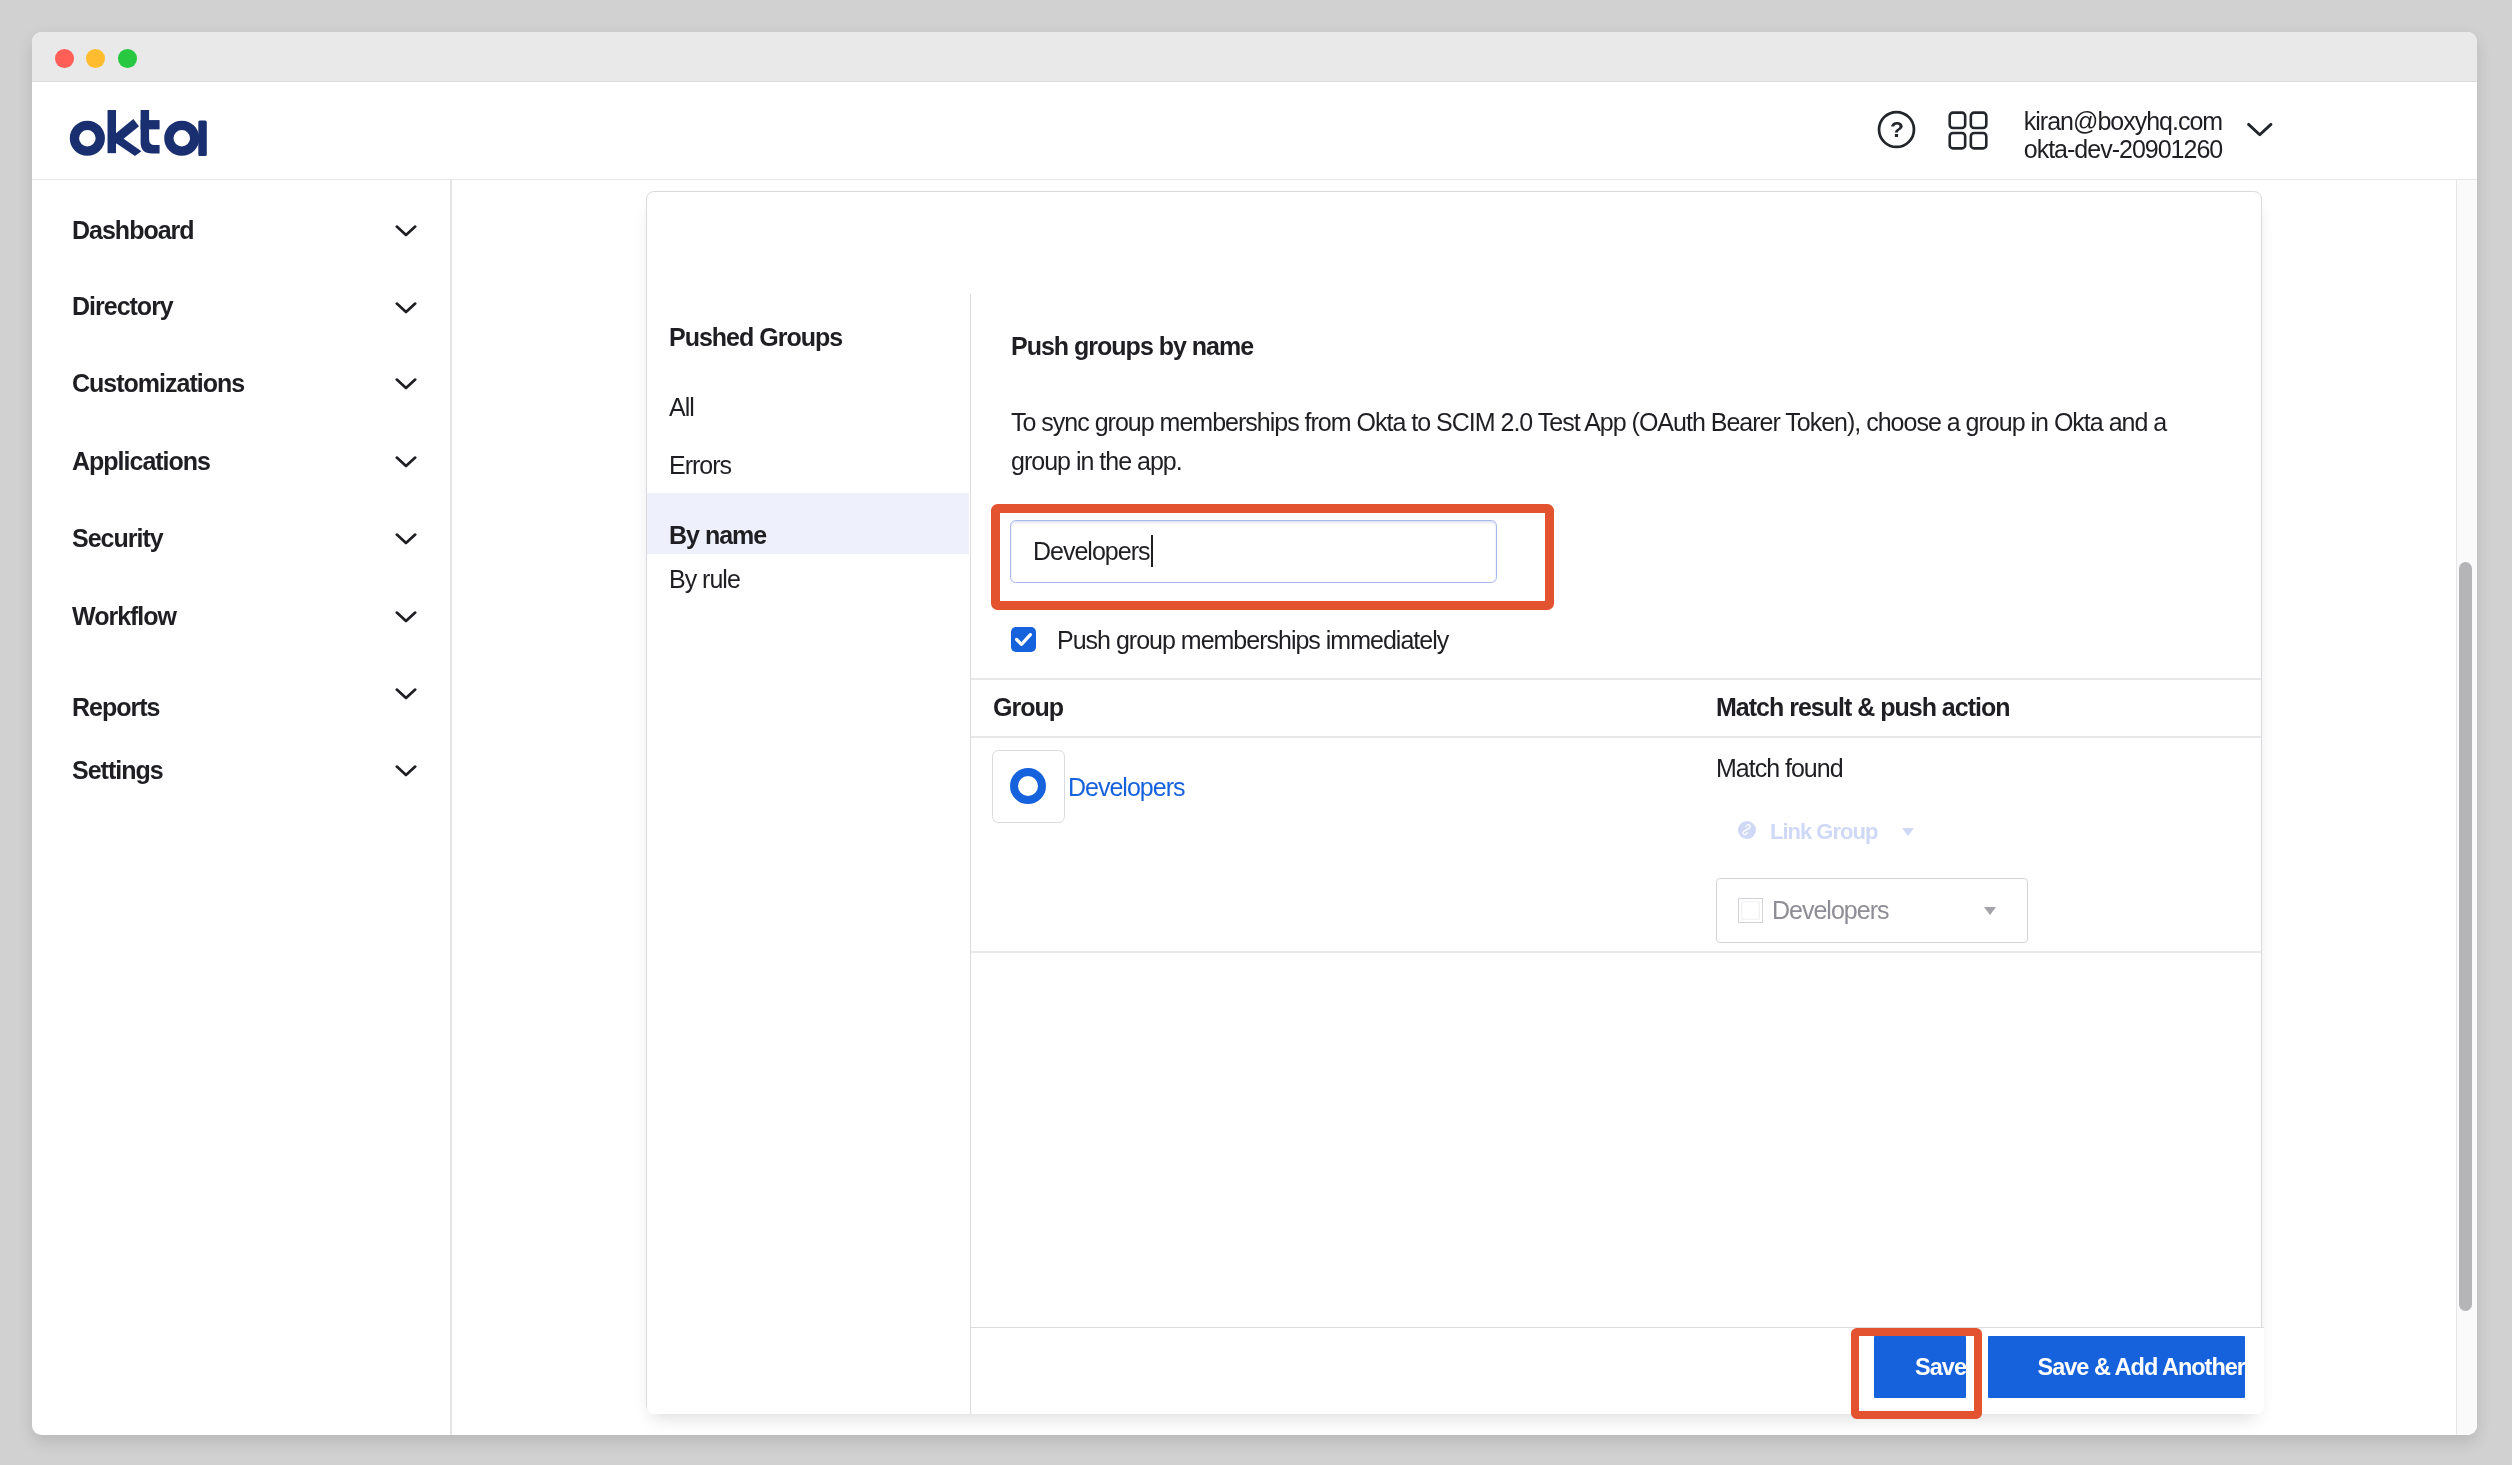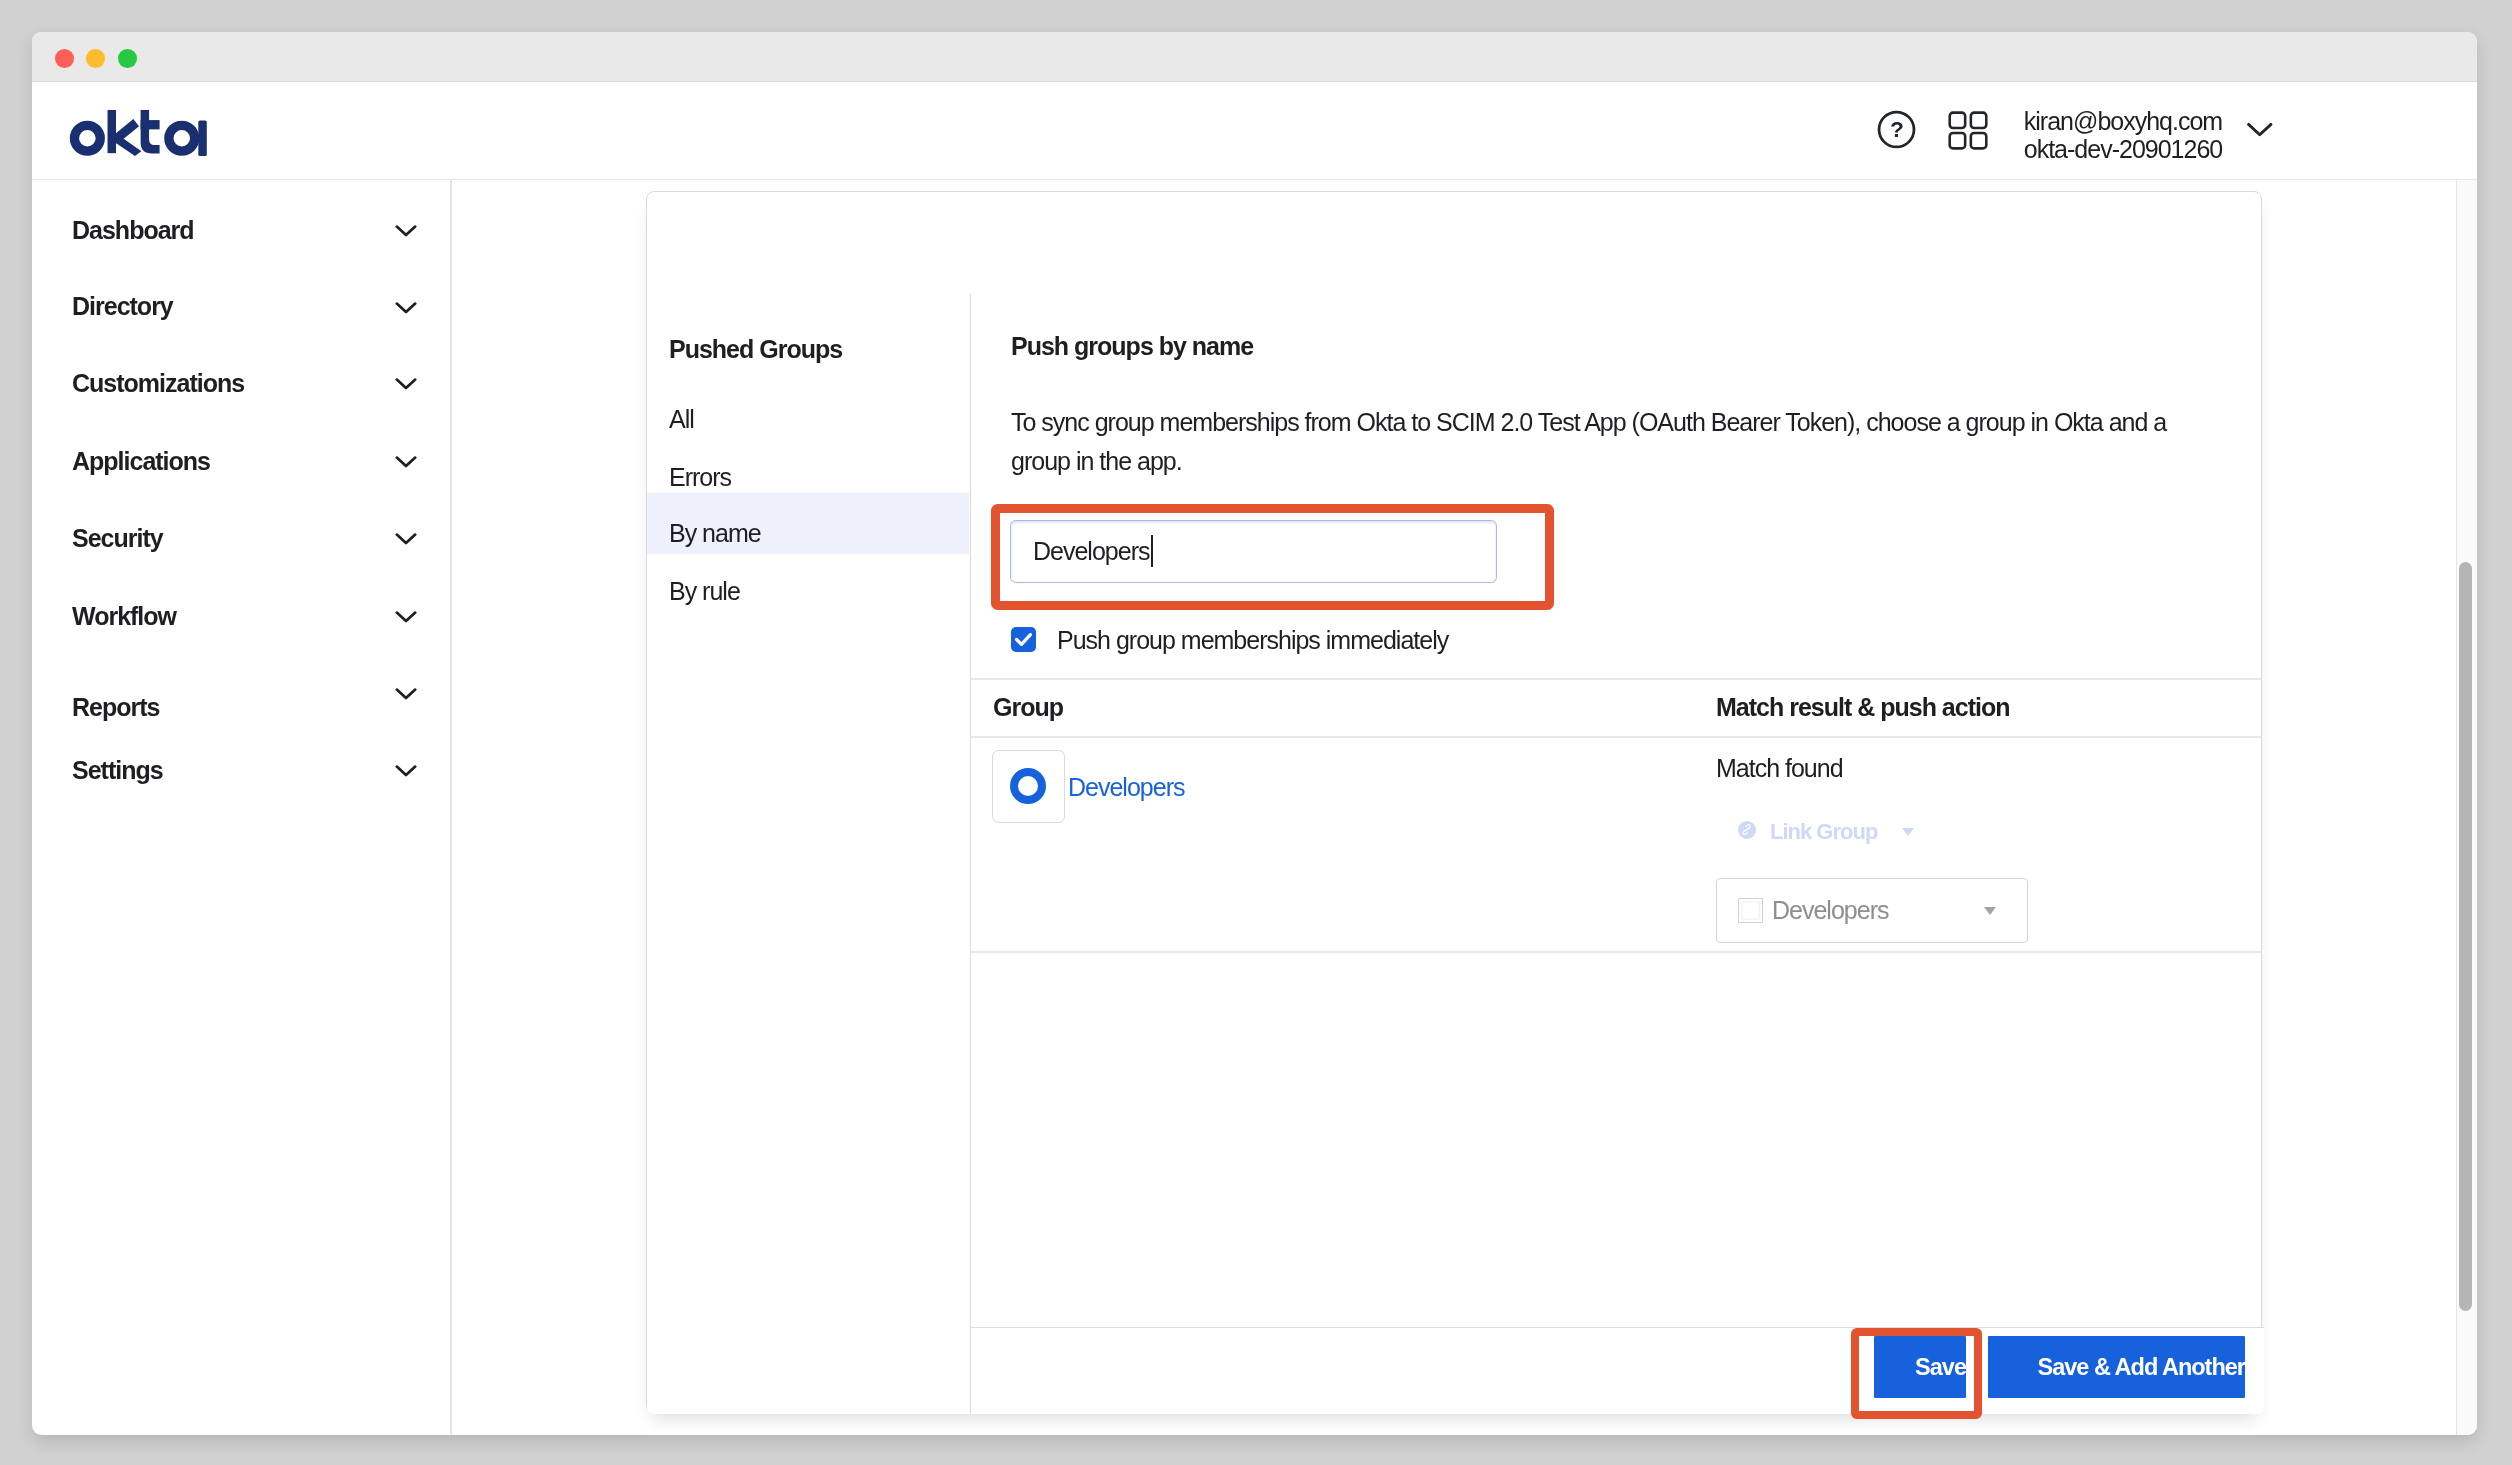--- a/index.html
+++ b/index.html
@@ -17,21 +17,21 @@
 #userblock { position:absolute; left:1955px; top:25px; width:272px; text-align:center; font-size:25px; line-height:28px; color:#1e1e23; }
 
 #sidedivider { position:absolute; left:418px; top:148px; width:1.6px; height:1255px; background:#e4e4e7; }
 .navitem { position:absolute; left:40px; font-size:25px; font-weight:bold; color:#1e1e23; line-height:27.5px; }
 .navchev { position:absolute; left:363px; }
 
 #modal { position:absolute; left:614px; top:159px; width:1616px; height:1222px; background:#fff; border:1.6px solid #d9d9de; border-radius:8px; box-shadow:0 11.3px 18px -6.5px rgba(0,0,0,0.14); }
 #modalhead { position:absolute; left:0; top:0; width:100%; height:102px; background:#f4f4f5; border-bottom:1.6px solid #dcdcdf; border-radius:6.5px 6.5px 0 0; }
 #closebtn { position:absolute; left:31px; top:22px; width:100px; height:61px; border:2.4px solid #1662dd; border-radius:7.3px; background:#fff; color:#1662dd; font-size:23px; font-weight:bold; text-align:center; line-height:56px; }
 #subnav { position:absolute; left:0; top:102px; width:324px; height:1120px; border-right:1.6px solid #dcdcdf; border-radius:0 0 0 6.5px; background:#fff; }
-.snitem { position:absolute; left:22px; font-size:25px; line-height:27px; color:#1e1e23;margin-top:12px; }
+.snitem { position:absolute; left:22px; font-size:25px; line-height:27px; color:#1e1e23; }
 #snsel { position:absolute; left:0; top:199px; width:322px; height:61px; background:#eef1fb; }
 .h2 { font-weight:bold; font-size:25px; color:#1e1e23; }
 #para { position:absolute; left:364px; top:211px; font-size:25px; line-height:39px; color:#1e1e23; white-space:nowrap; }
 #orange1 { position:absolute; left:344px; top:312px; width:563px; height:106px; border:9px solid #e4532f; border-radius:6.5px; z-index:5; }
 #nameinput { position:absolute; left:363px; top:328px; width:487px; height:63px; border:1.6px solid #a9b8ea; border-radius:5.7px; background:#fff; box-shadow:inset 0 1.6px 2.4px rgba(60,80,160,0.18); }
 #nameinput .txt { position:absolute; left:22px; top:0; line-height:60px; font-size:25px; color:#1e1e23; }
 #checkbox { position:absolute; left:364px; top:435px; width:25px; height:25px; border-radius:4.9px; background:#1662dd; }
 #cblabel { position:absolute; left:410px; top:435px; font-size:25px; line-height:27px; }
 .hline { position:absolute; left:0; right:0; height:1.6px; background:#e8e8ea; }
 #tile { position:absolute; left:345px; top:558px; width:73px; height:73px; border:1.6px solid #d9d9de; border-radius:6.5px; background:#fff; }
@@ -124,21 +124,21 @@
   <svg class="navchev" style="top:733px;" width="22" height="12" viewBox="0 0 27 15">
       <polyline points="2,2 13.5,12.5 25,2" fill="none" stroke="#1e1e23" stroke-width="3.4" stroke-linecap="round" stroke-linejoin="round"></polyline>
     </svg>
 
   <div id="modal">
     <div id="subnav">
       <div class="snitem h2" style="position:absolute; left:22px; top:30px;">Pushed Groups</div>
       <div class="snitem" style="top:100px;">All</div>
       <div class="snitem" style="top:158px;">Errors</div>
       <div id="snsel"></div>
-      <div class="snitem" style="top:214px; z-index:2;">By name</div>
+      <div class="snitem" style="top:228px; z-index:2;font-weight:bold;">By name</div>
       <div class="snitem" style="top:272px;">By rule</div>
     </div>
     <div class="h2" style="position:absolute; left:364px; top:140px;">Push groups by name</div>
     <div id="para">To sync group memberships from Okta to SCIM 2.0 Test App (OAuth Bearer Token), choose a group in Okta and a<br>group in the app.</div>
     <div id="orange1"></div>
     <div id="nameinput">
         <span class="txt">Developers<span style="display:inline-block; width:2.4px; height:32px; background:#1e1e23; vertical-align:-6.5px; margin-left:1.6px;"></span></span>
       </div>
     <div id="checkbox">
       <svg style="position:absolute; left:4px; top:5.7px;" width="17" height="13.8" viewBox="0 0 21 17">

